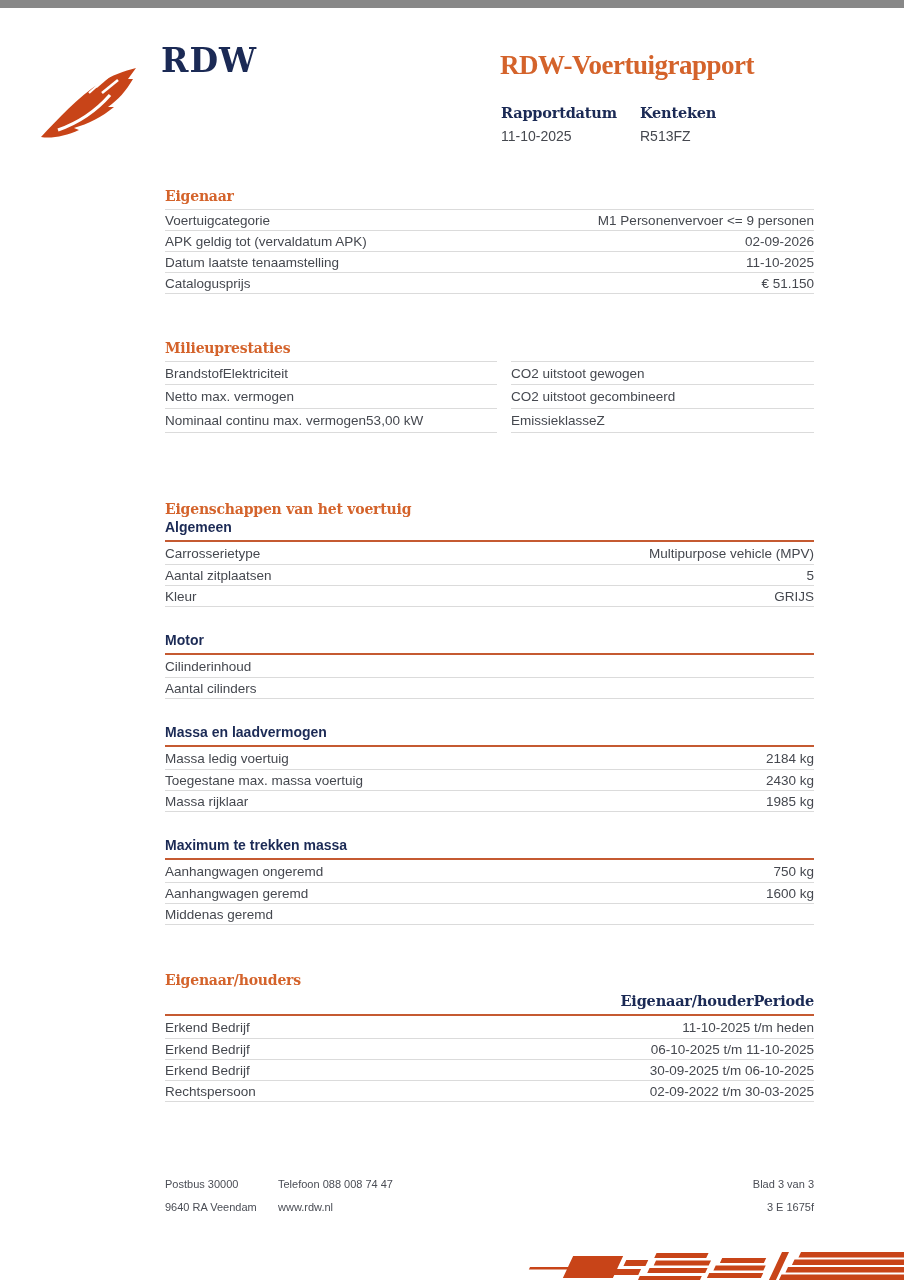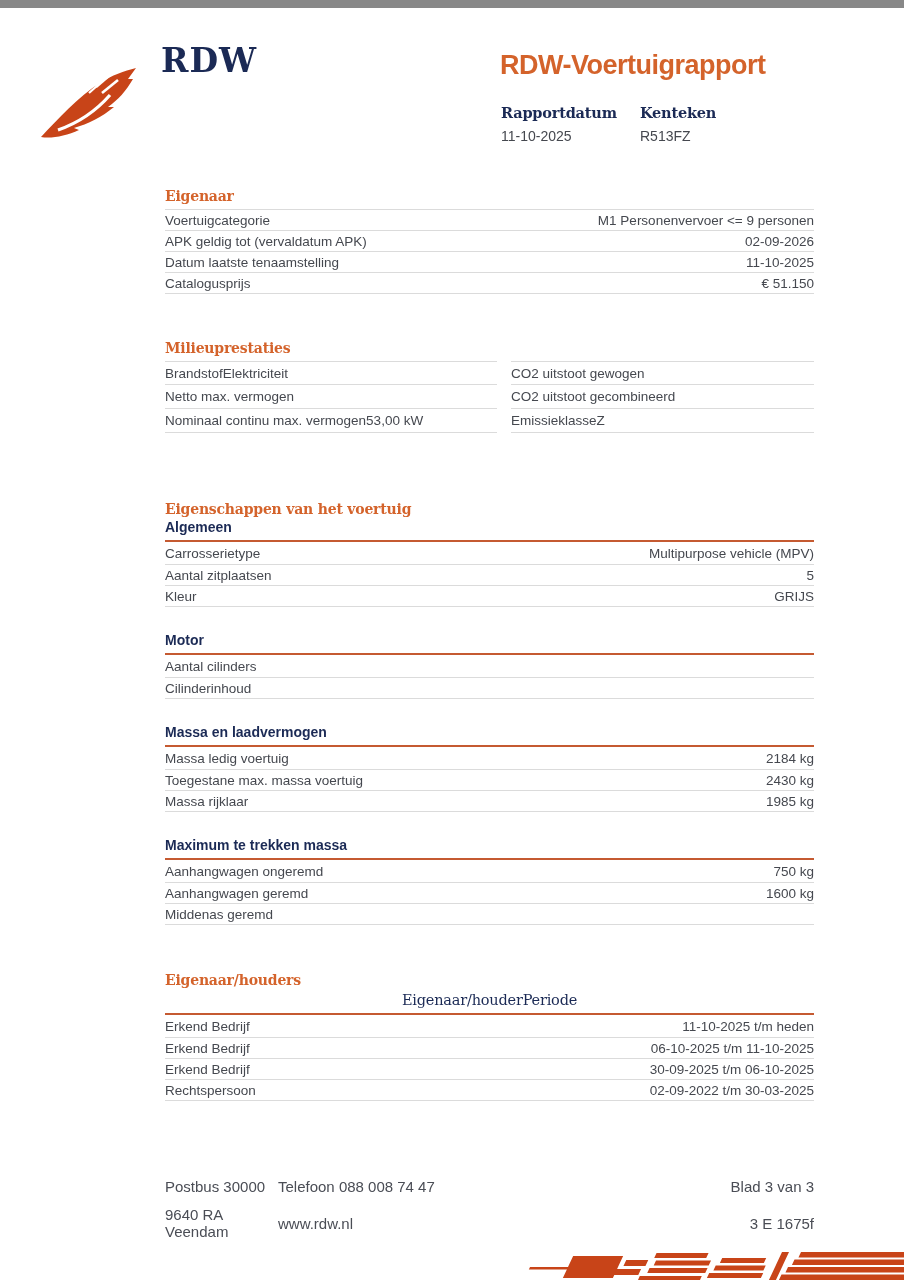--- a/index.html
+++ b/index.html
@@ -15,21 +15,21 @@
   }
   
   .logo-feather { position:absolute; left:38px; top:54px; width:110px; height:78px; color:var(--graphic-orange,#C84418); }
   .logo-text {
     position:absolute; left:161px; top:33px;
     font-family:"DejaVu Serif", serif; font-weight:bold;
     font-size:33px; letter-spacing:1px; color:var(--navy,#1B2A55);
   }
   .report-title {
     position:absolute; left:500px; top:42px;
-    font-family:Liberation Sans, sans-serif; font-weight:bold;
+    font-family:Liberation Serif, serif; font-weight:bold;
     font-size:27px; letter-spacing:-0.5px; color:var(--accent-orange,#D4632B);
   }
   .meta { position:absolute; left:501px; top:96px; display:flex; }
   .meta-col.first { width:139px; }
   .meta-label { font-family:"DejaVu Serif", serif; font-weight:bold; font-size:14.5px; letter-spacing:-0.2px; color:var(--navy,#1B2A55); }
   .meta-value { margin-top:7px; font-size:14px; }
   
   .content { position:absolute; left:165px; top:180px; width:649px; }
   .sec-title {
     font-family:"DejaVu Serif", serif; font-weight:bold;
@@ -59,28 +59,28 @@
     font-size:14px; font-weight:bold; color:var(--navy,#1B2A55);
     padding-bottom:5px;
     border-bottom:2px solid var(--rule-orange,#C55A31);
   }
   .sub-rows .row:first-child { height:23px;gap:23px; }
   .gap46 { margin-top:46px; } .gap68 { margin-top:68px; }
   .gap25 { margin-top:25px; } .gap47 { margin-top:47px; }
   .mb2 { margin-bottom:2px; }
   
   .own-head {
-    display:flex; justify-content:center; align-items:flex-end;
-    font-family:"DejaVu Serif", serif; font-weight:normal;
+    display:flex; justify-content:flex-end; align-items:flex-end;
+    font-family:"DejaVu Serif", serif; font-weight:bold;
     font-size:14.5px; letter-spacing:-0.2px; color:var(--navy,#1B2A55);
     padding:2px 0 5px 0;
     border-bottom:2px solid var(--rule-orange,#C55A31);
   }
   
-  .footer { position:absolute; left:165px; top:1170px; width:649px; font-size:15px; color:#4A4D55; }
+  .footer { position:absolute; left:165px; top:1170px; width:649px; font-size:11px; color:#4A4D55; }
   .f-row { display:flex; margin-bottom:11px; align-items:center; }
   .f-c1 { width:113px; } .f-c2 { flex:1; } .f-c3 { text-align:right; }
   
   .speed-lines { position:absolute; right:0; bottom:0; width:384px; height:36px; color:var(--graphic-orange,#C84418); }
 </style>
 </head>
 <body>
 
 <div class="page">
 
@@ -176,25 +176,25 @@
       </div>
       <div class="row">
         <span class="lbl">Kleur</span>
         <span class="val">GRIJS</span>
       </div>
     </div>
 
     <div class="sub-title gap25">Motor</div>
     <div class="rows sub-rows">
       <div class="row">
+        <span class="lbl">Cilinderinhoud</span>
+        <span class="val"></span>
+      </div>
+      <div class="row">
         <span class="lbl">Aantal cilinders</span>
-        <span class="val"></span>
-      </div>
-      <div class="row">
-        <span class="lbl">Cilinderinhoud</span>
         <span class="val"></span>
       </div>
     </div>
 
     <div class="sub-title gap25">Massa en laadvermogen</div>
     <div class="rows sub-rows">
       <div class="row">
         <span class="lbl">Massa ledig voertuig</span>
         <span class="val">2184 kg</span>
       </div>

